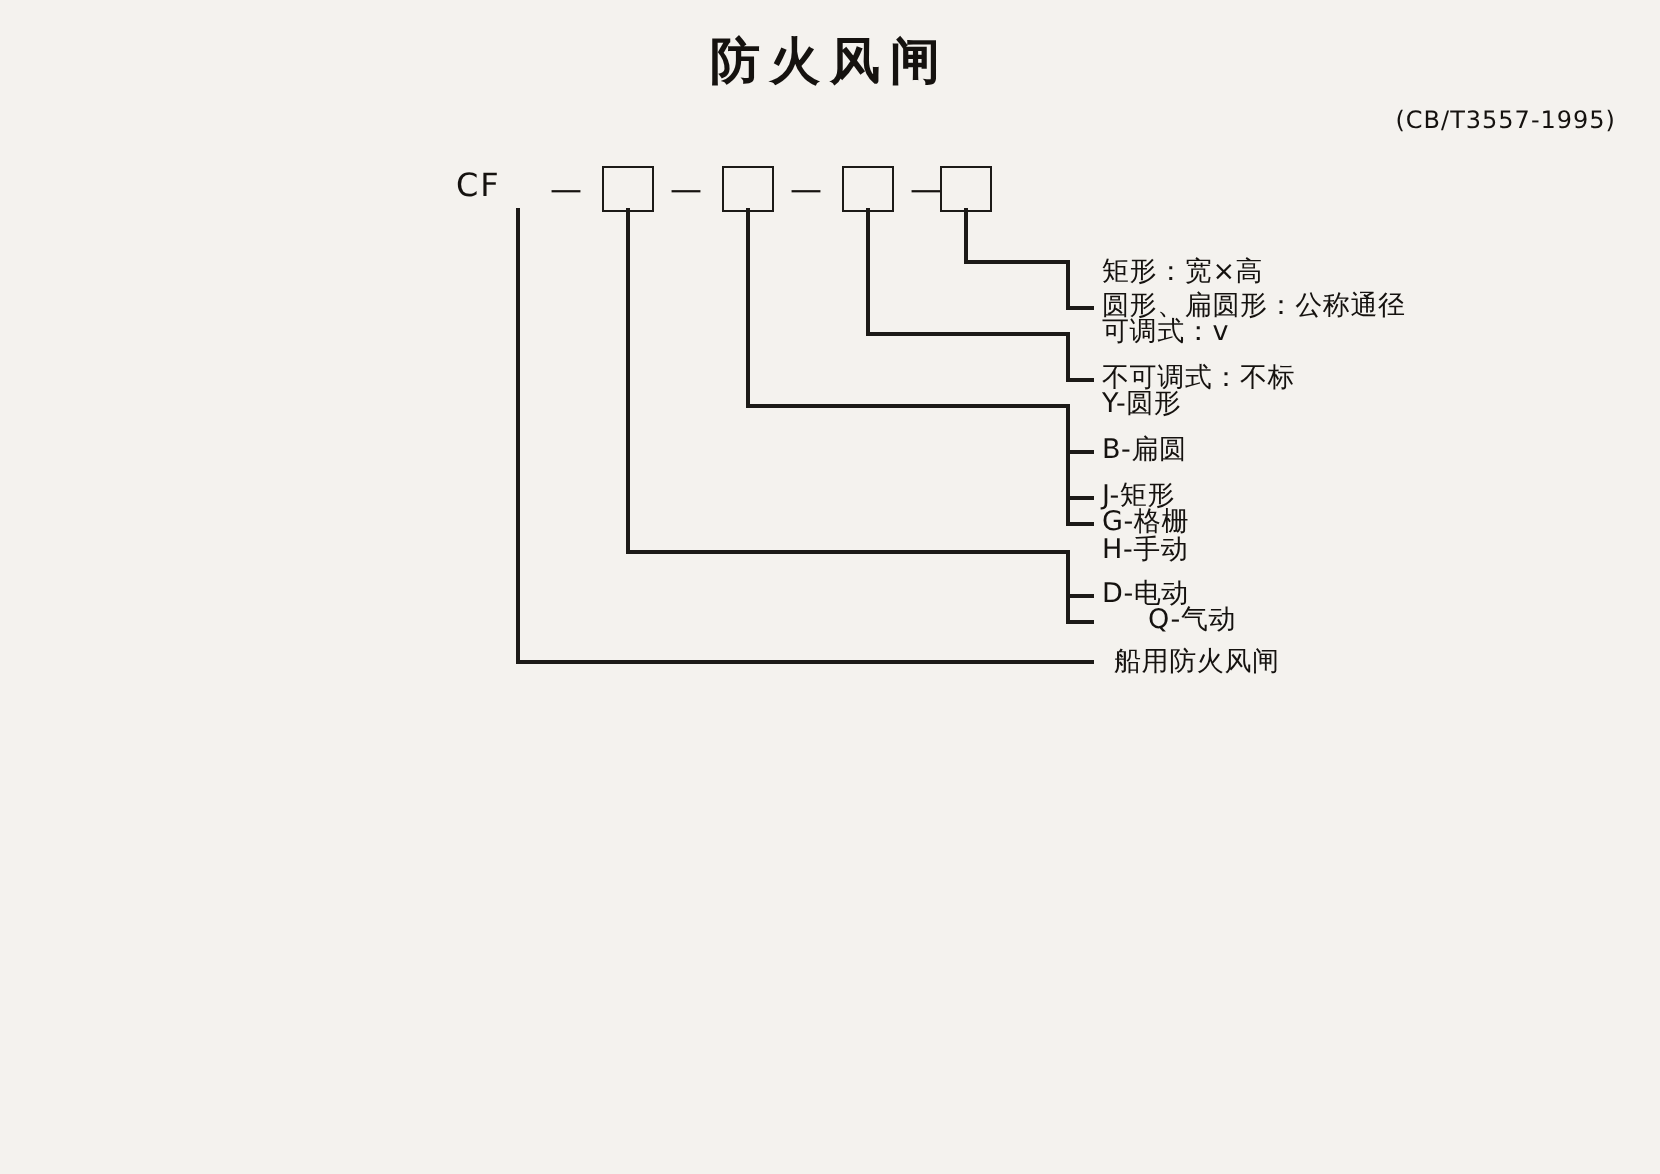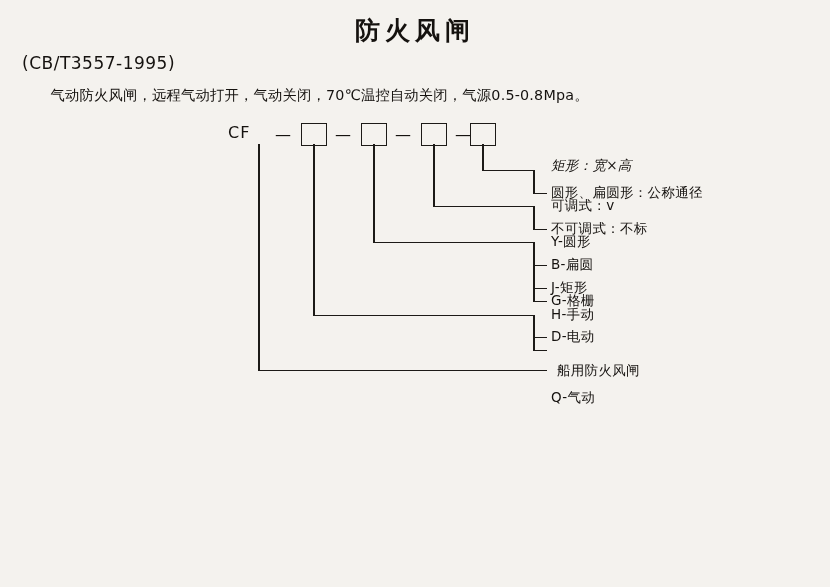--- a/index.html
+++ b/index.html
@@ -24,22 +24,22 @@
   }
   .doc-title {
     text-align: center;
     font-size: 25px;
     font-weight: bold;
     letter-spacing: 5px;
     margin: 6px 0 2px 0;
     font-family: "DejaVu Sans", "Liberation Sans", sans-serif;
   }
   .doc-standard {
-    text-align: left;
-    font-size: 17px;
+    text-align: right;
+    font-size: 12px;
     margin: 6px 0 12px 0;
     letter-spacing: 0.5px;
     font-family: "DejaVu Sans", "Liberation Sans", sans-serif;
   }
   .body-text p {
     margin: 0 0 1px 0;
     font-size: 14.3px;
     line-height: 1.52;
     text-indent: 2em;
     text-align: justify;
@@ -100,21 +100,20 @@
 </style>
 </head>
 <body>
 
 <div class="page">
 
   <div class="doc-title">防火风闸</div>
   <div class="doc-standard">(CB/T3557-1995)</div>
 
   <div class="body-text">
-    <p>气动防火风闸，远程气动打开，气动关闭，70℃温控自动关闭，气源0.5-0.8Mpa。</p>
   </div>
 
   <div class="diagram">
 
     <div class="code-row">
       <span class="code-cf">CF</span>
       <span class="dash" style="left:253px;">—</span>
       <span class="box" style="left:279px;"></span>
       <span class="dash" style="left:313px;">—</span>
       <span class="box" style="left:339px;"></span>
@@ -143,27 +142,27 @@
 
     <div class="vline" style="left:291px; top:23px; height:172px;"></div>
     <div class="hline" style="left:291px; top:194px; width:221px;"></div>
     <div class="vline" style="left:511px; top:194px; height:36px;"></div>
     <div class="hline" style="left:511px; top:216px; width:14px;"></div>
     <div class="hline" style="left:511px; top:229px; width:14px;"></div>
 
     <div class="vline" style="left:236px; top:23px; height:227px;"></div>
     <div class="hline" style="left:236px; top:249px; width:289px;"></div>
 
-    <span class="lbl" style="left:529px; top:36px;font-style:italic;">矩形：宽×高</span>
+    <span class="lbl" style="left:529px; top:46px;">矩形：宽×高</span>
     <span class="lbl" style="left:529px; top:63px;">圆形、扁圆形：公称通径</span>
     <span class="lbl" style="left:529px; top:76px;">可调式：v</span>
     <span class="lbl" style="left:529px; top:99px;">不可调式：不标</span>
     <span class="lbl" style="left:529px; top:112px;">Y-圆形</span>
     <span class="lbl" style="left:529px; top:135px;">B-扁圆</span>
     <span class="lbl" style="left:529px; top:158px;">J-矩形</span>
     <span class="lbl" style="left:529px; top:171px;">G-格栅</span>
     <span class="lbl" style="left:529px; top:185px;">H-手动</span>
     <span class="lbl" style="left:529px; top:207px;">D-电动</span>
-    <span class="lbl" style="left:529px; top:220px;margin-top:48px;">Q-气动</span>
+    <span class="lbl" style="left:552px; top:220px;">Q-气动</span>
     <span class="lbl" style="left:535px; top:241px;">船用防火风闸</span>
 
   </div>
 </div>
 
 </body></html>

